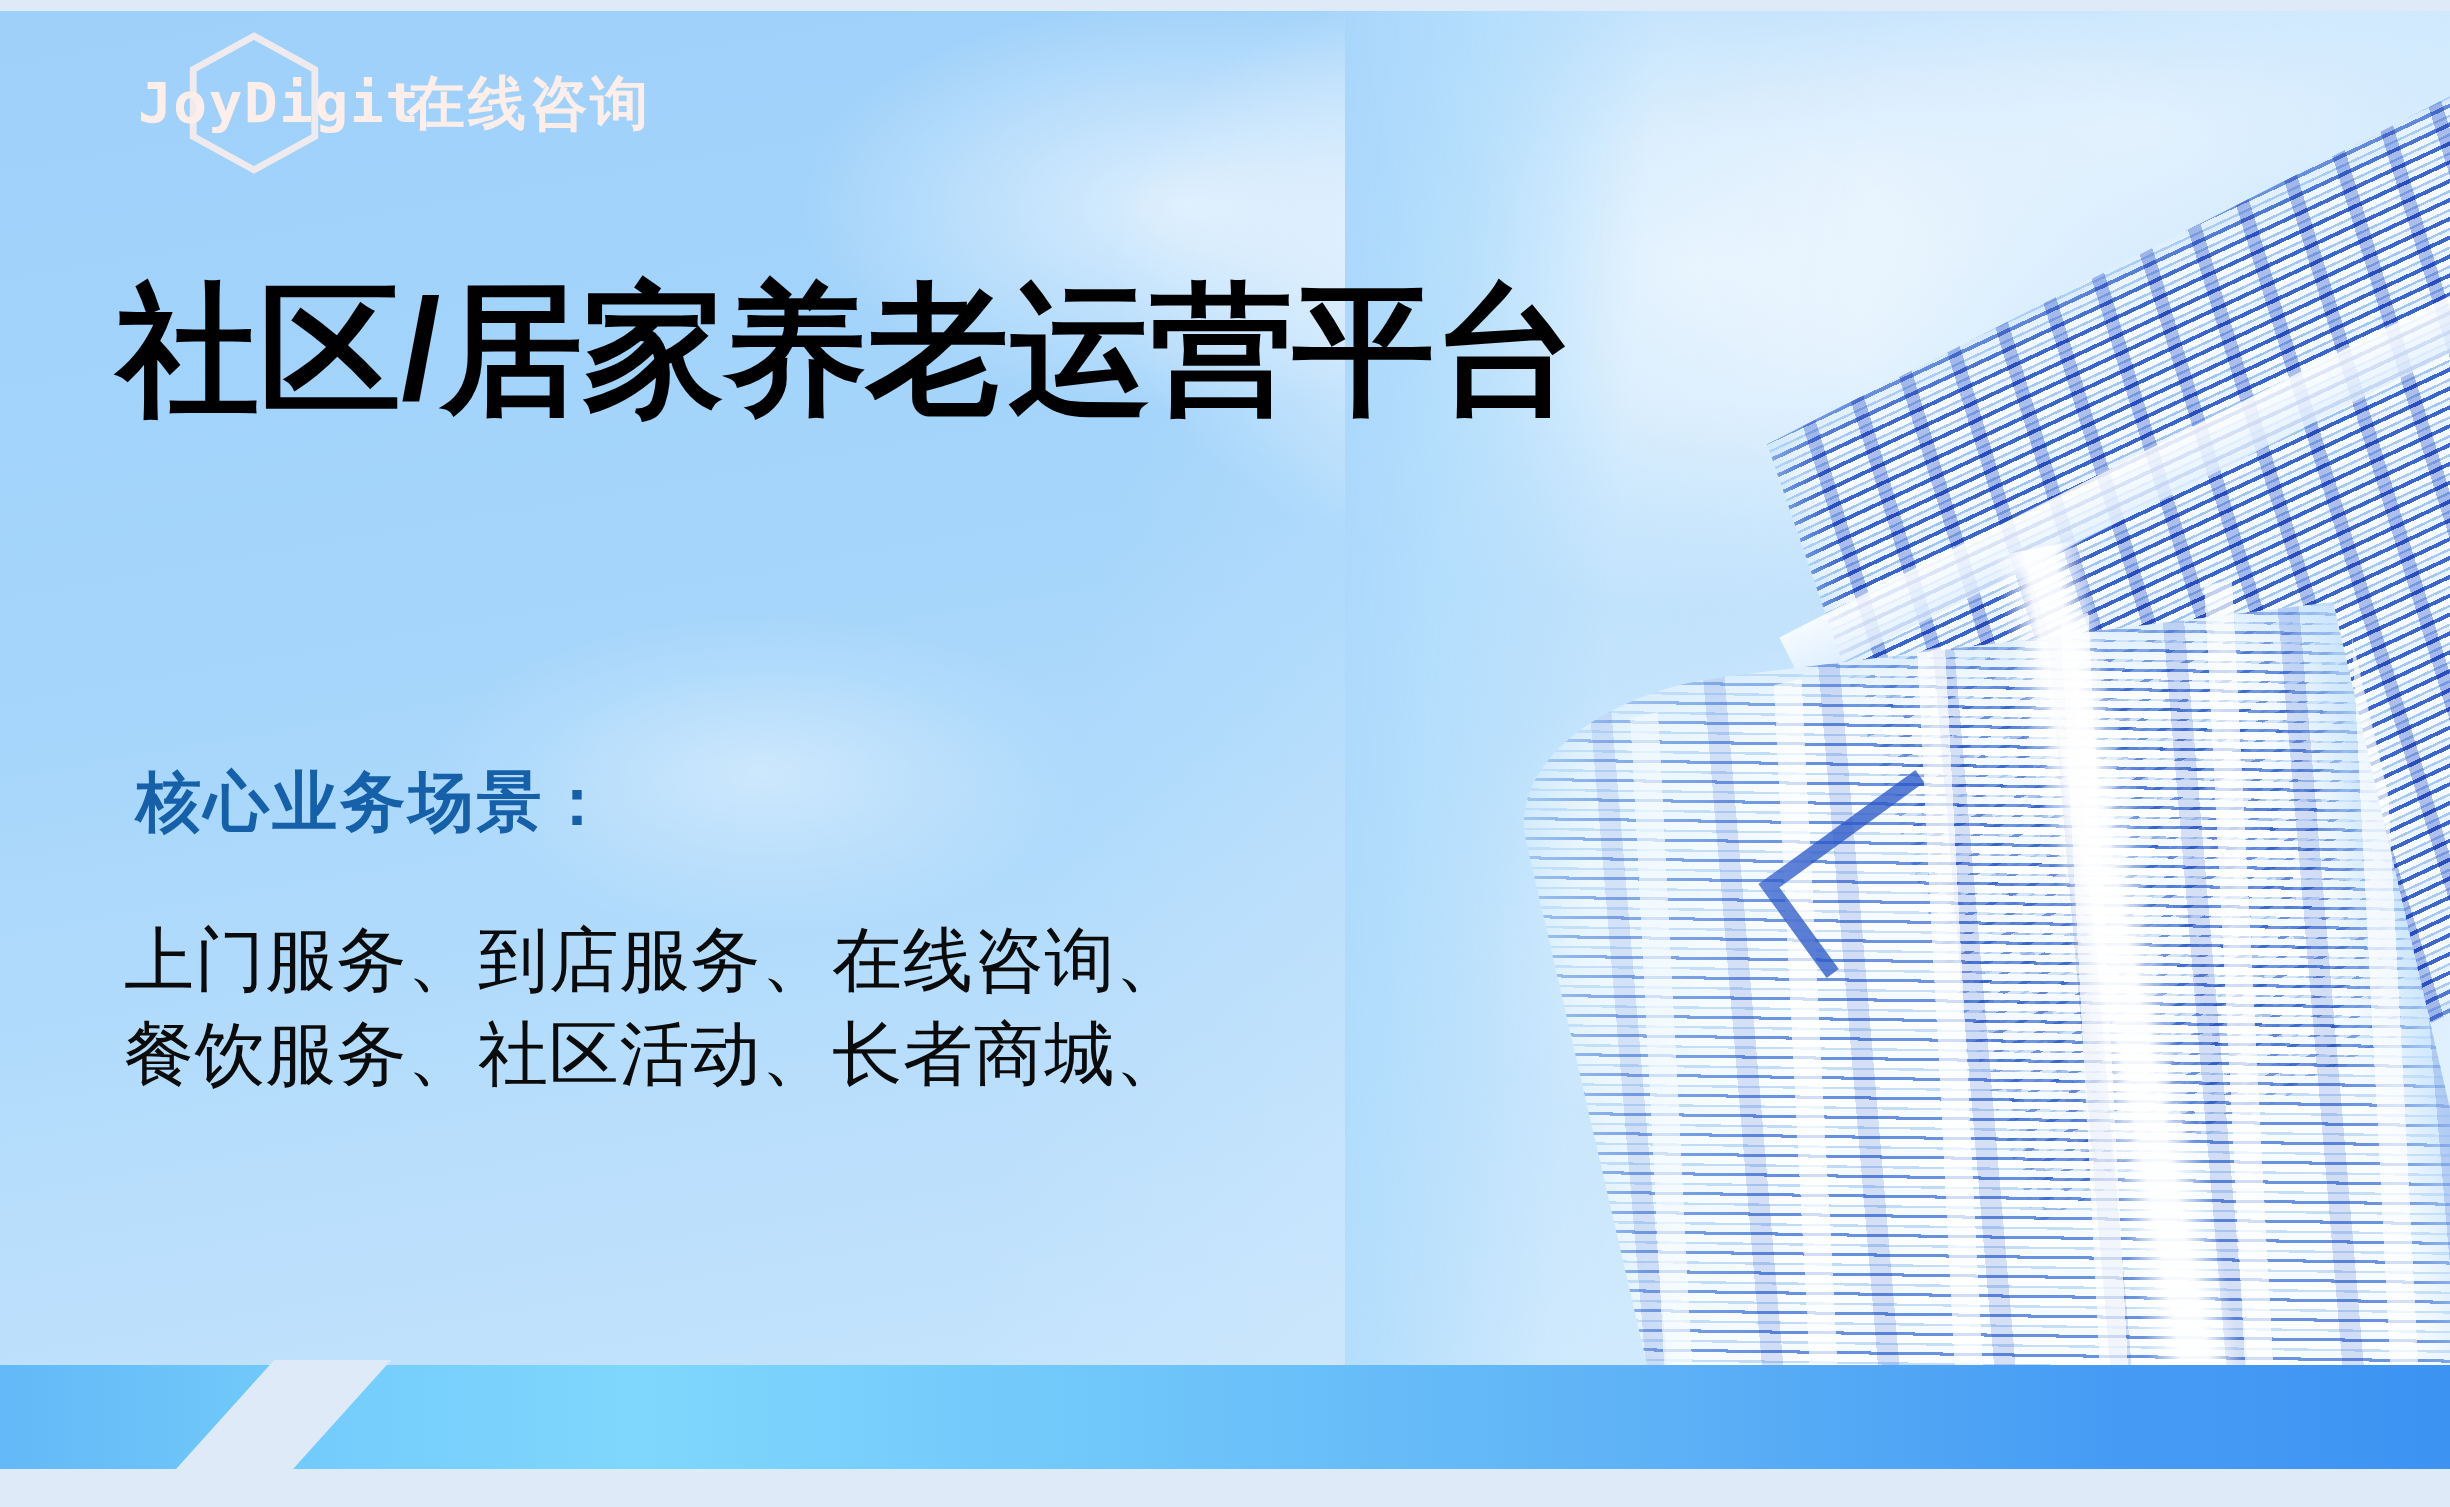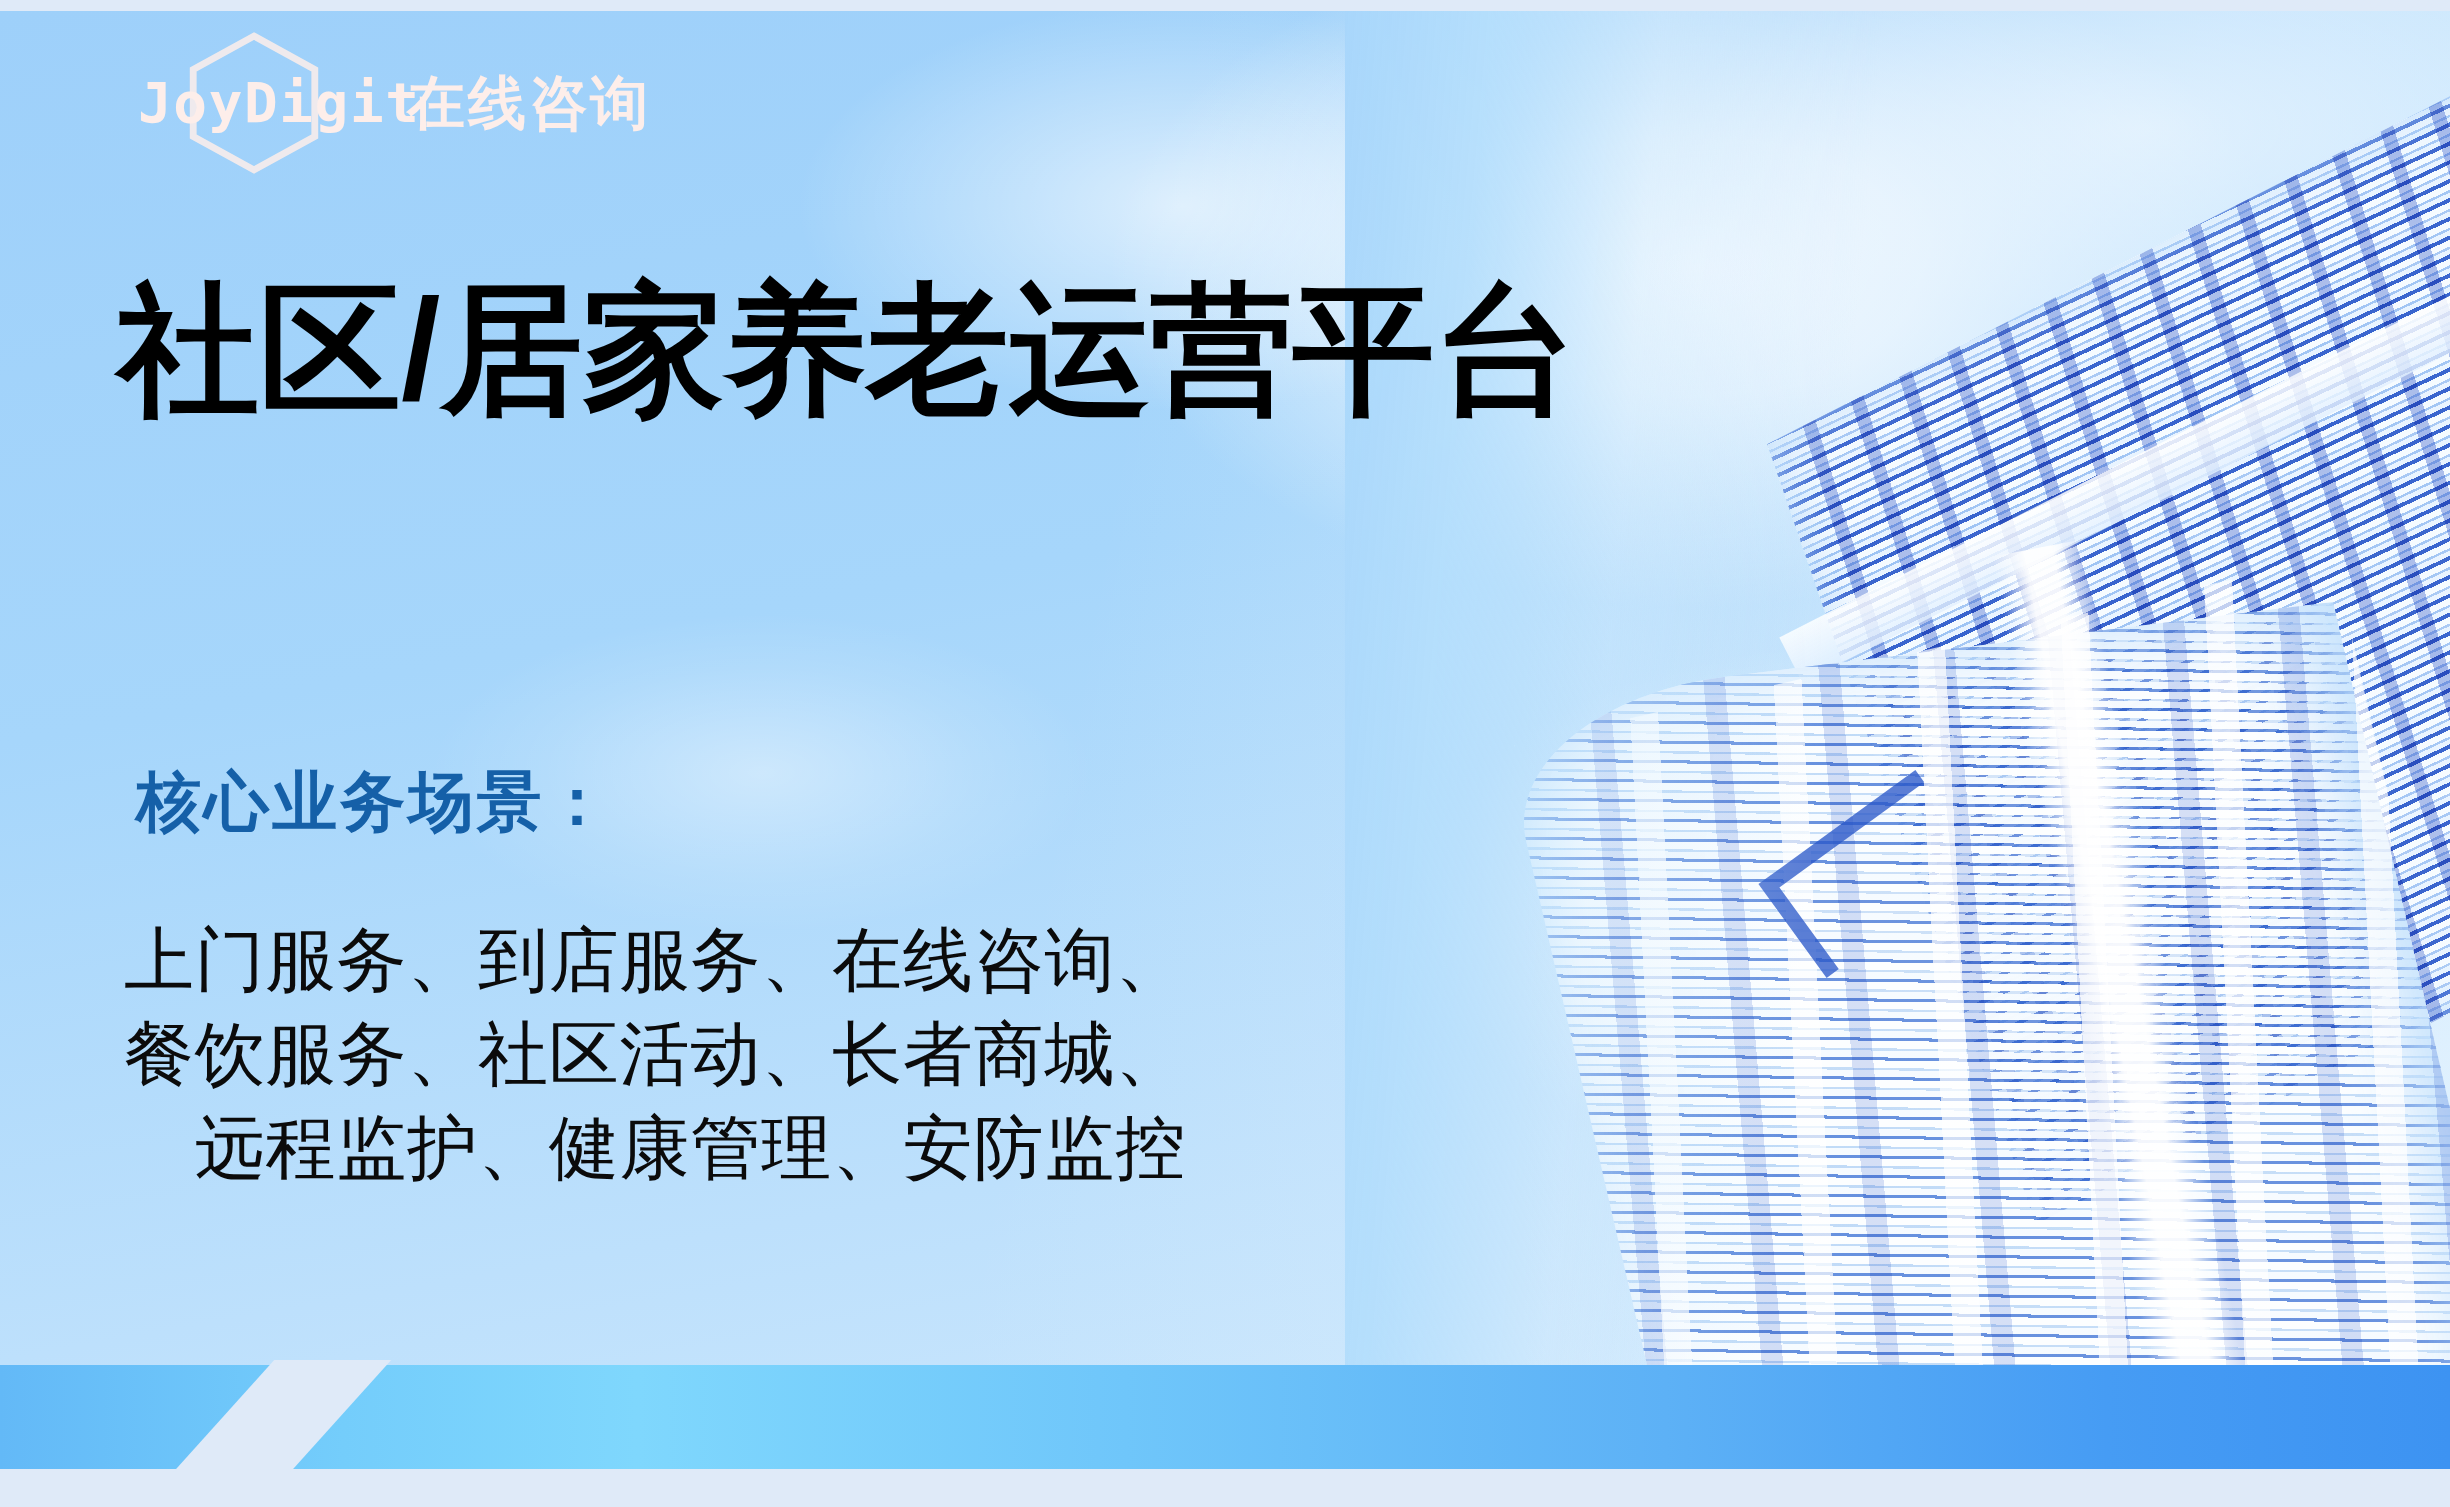--- a/index.html
+++ b/index.html
@@ -388,21 +388,20 @@
     <span class="logo-cn">在线咨询</span>
   </div>
 
   <div class="headline">社区/居家养老运营平台</div>
 
   <div class="section-label">核心业务场景：</div>
 
   <div class="body-lines">
     <div class="body-line">上门服务、到店服务、在线咨询、</div>
     <div class="body-line">餐饮服务、社区活动、长者商城、</div>
-    <div class="body-line">远程监护、健康管理、安防监控</div>
   </div>
 
   <div class="bottom-band">
     <div class="band-base"></div>
     <div class="band-bar"></div>
     <div class="band-slash"></div>
     <div class="band-slash-2"></div>
   </div>
 
 </div>

